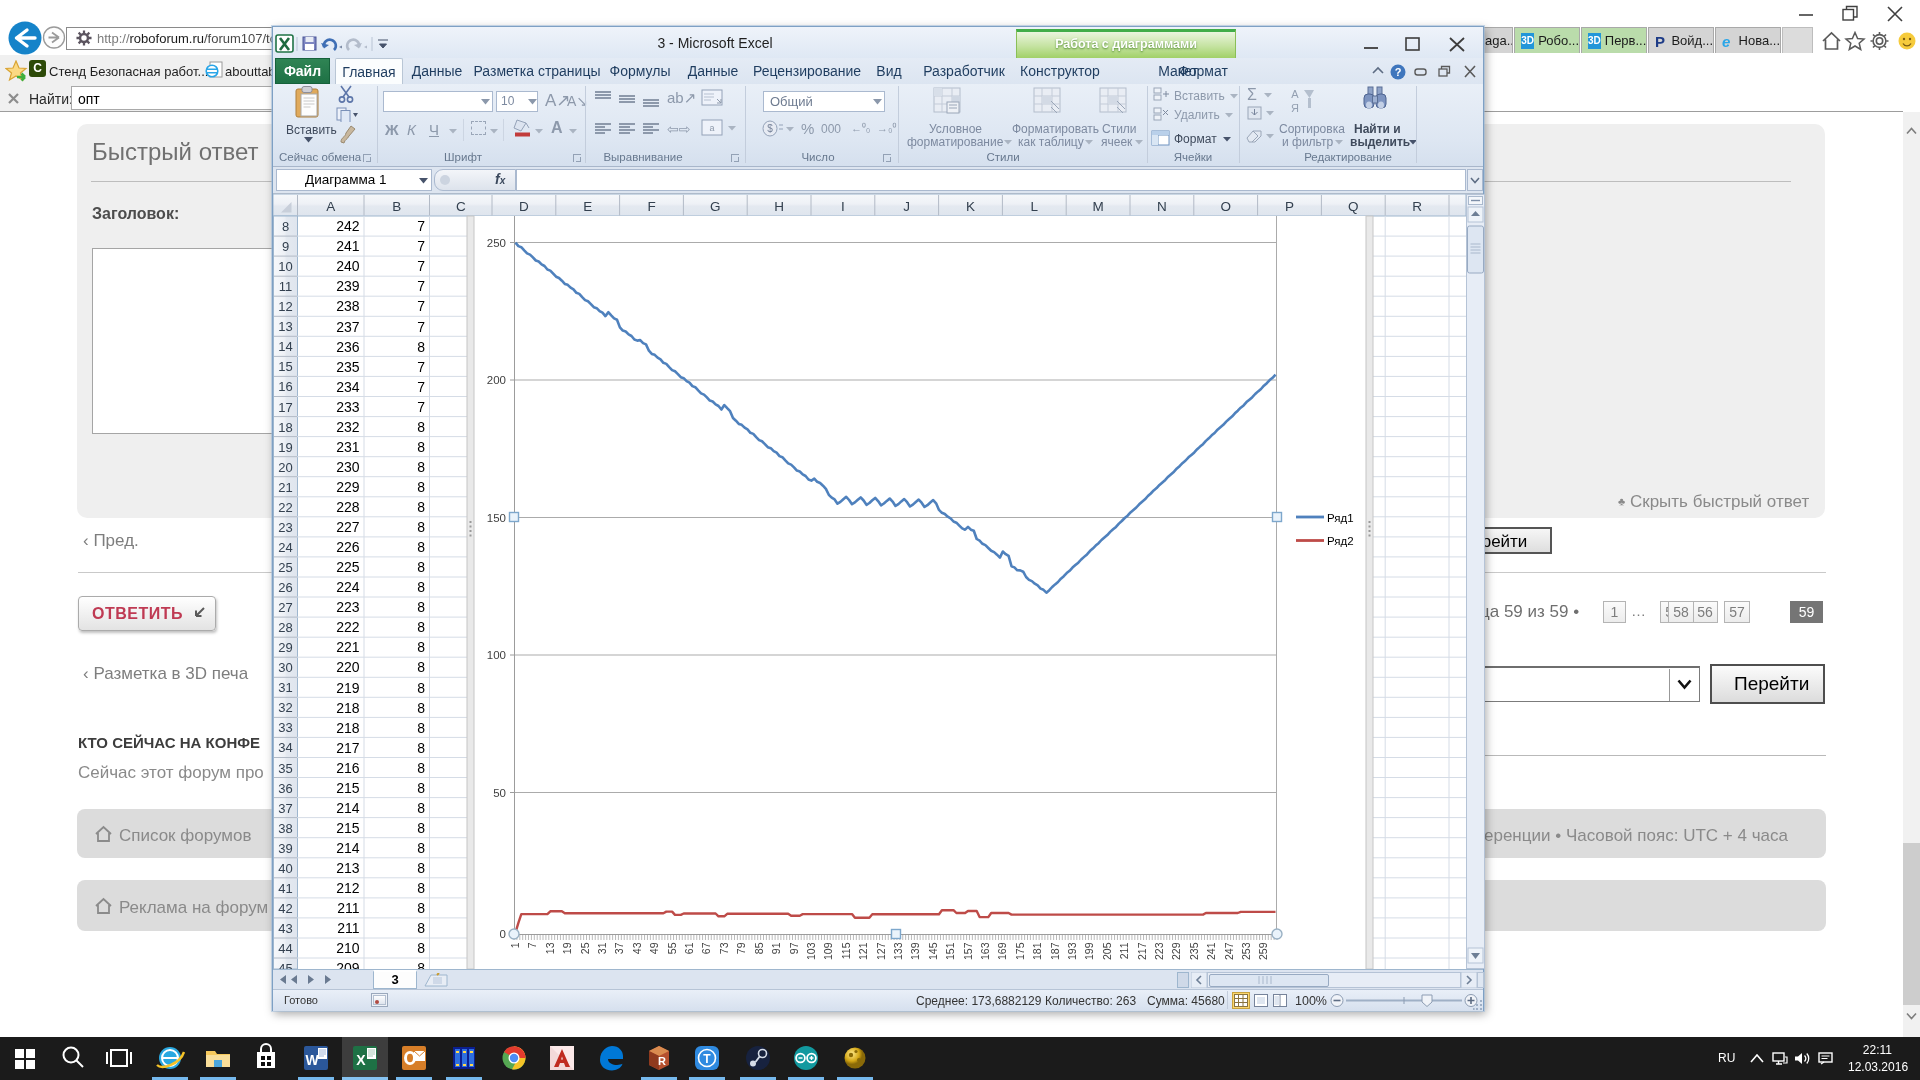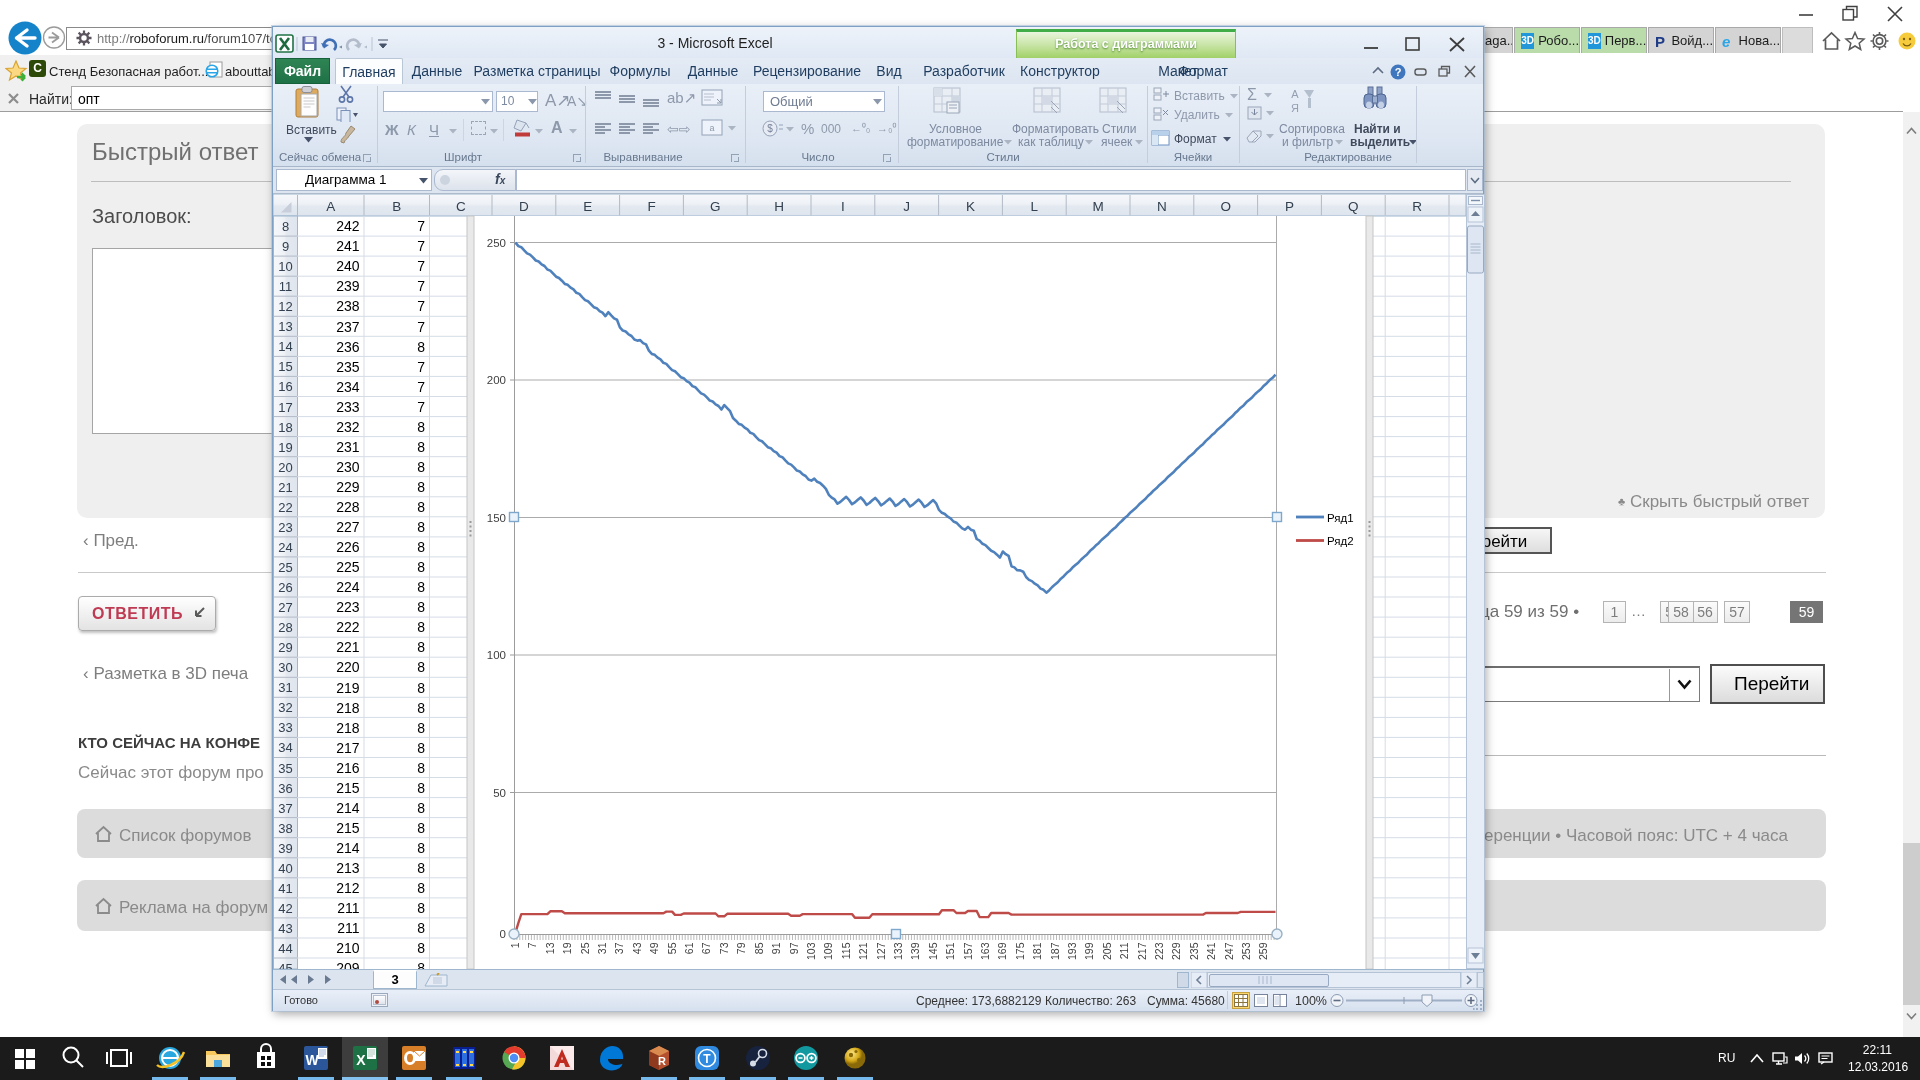--- a/index.html
+++ b/index.html
@@ -71,21 +71,21 @@
 <svg class="ab" style="left:8px;top:93px" width="11" height="11" viewBox="0 0 11 11">
     <path d="M1 1 L10 10 M10 1 L1 10" stroke="#8d8d8d" stroke-width="2.2"></path>
   </svg>
 <div class="btext" style="left:29px;top:91px;font-size:14px;color:#2a2a2a">Найти:</div>
 <div class="ab" style="left:71px;top:86px;width:210px;height:24px;background:#fff;border:1px solid #a9a9a9"></div>
 <div class="btext" style="left:78px;top:91px;font-size:14px;color:#000">опт</div>
 <div class="findline"></div>
 <div class="panel" style="left:77px;top:124px;width:1748px;height:394px"></div>
 <div class="ab" style="left:92px;top:138px;font-size:24px;color:#707070">Быстрый ответ</div>
 <div class="ab" style="left:91px;top:181px;width:1700px;height:1px;background:#bdbdbd"></div>
-<div class="ab" style="left:92px;top:205px;font-size:20px;font-weight:normal;color:#4c4c4c">Заголовок:</div>
+<div class="ab" style="left:92px;top:205px;font-size:16px;font-weight:bold;color:#4c4c4c">Заголовок:</div>
 <div class="ab" style="left:92px;top:248px;width:600px;height:186px;background:#fff;border:1px solid #a5a5a5"></div>
 <div class="ab greytxt" style="left:1618px;top:492px"><span style="font-size:11px;vertical-align:2px">♣</span> Скрыть быстрый ответ</div>
 <div class="ab greytxt" style="left:83px;top:531px;color:#7e7e7e">‹ Пред.</div>
 <div class="ab" style="left:78px;top:572px;width:1748px;height:1px;background:#c9c9c9"></div>
 <div class="ab" style="left:78px;top:596px;width:138px;height:35px;background:linear-gradient(#ffffff,#e3e3e3);border:1px solid #ababab;border-radius:4px;box-shadow:1px 2px 3px rgba(0,0,0,.25)">
     <span style="position:absolute;left:13px;top:8px;font-size:16px;font-weight:bold;color:#bf3a53;letter-spacing:.5px">ОТВЕТИТЬ</span>
     <svg style="position:absolute;right:9px;top:9px" width="16" height="16" viewBox="0 0 16 16">
       <path d="M14 2 L6 10 M6 10 V4.5 M6 10 H11.5" stroke="#5a5a5a" stroke-width="2" fill="none"></path>
     </svg>
   </div>

